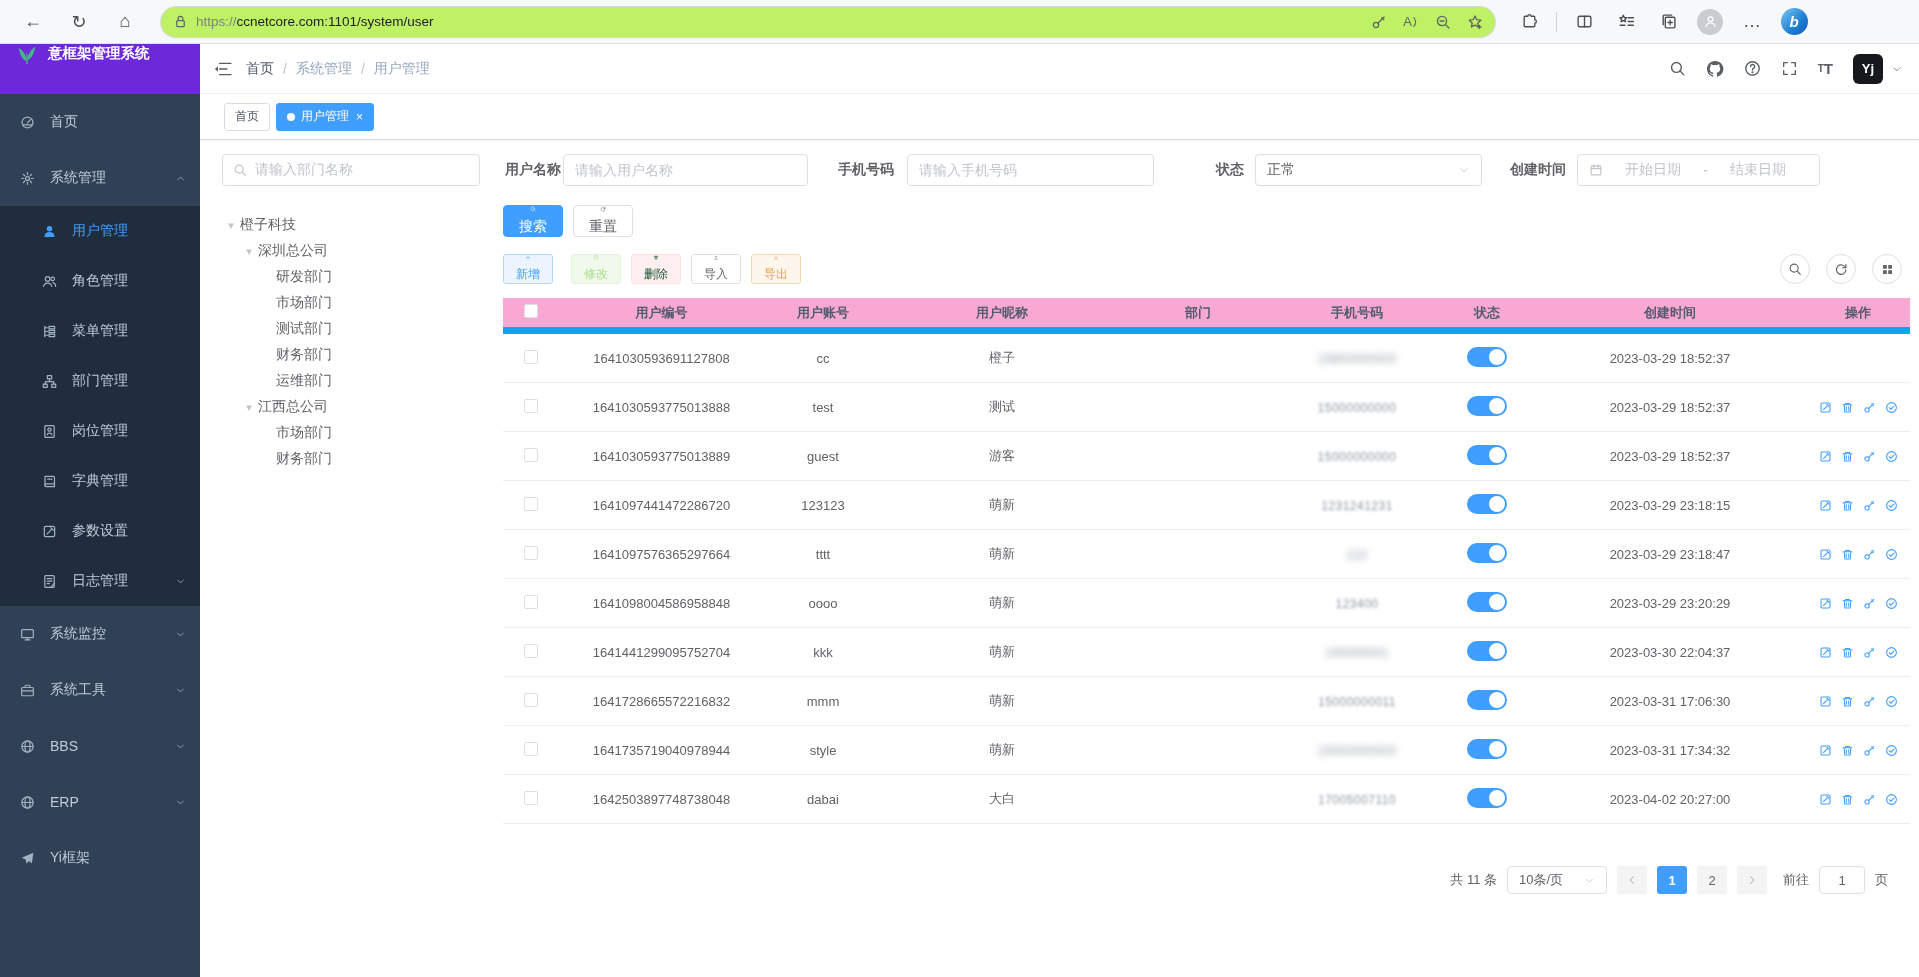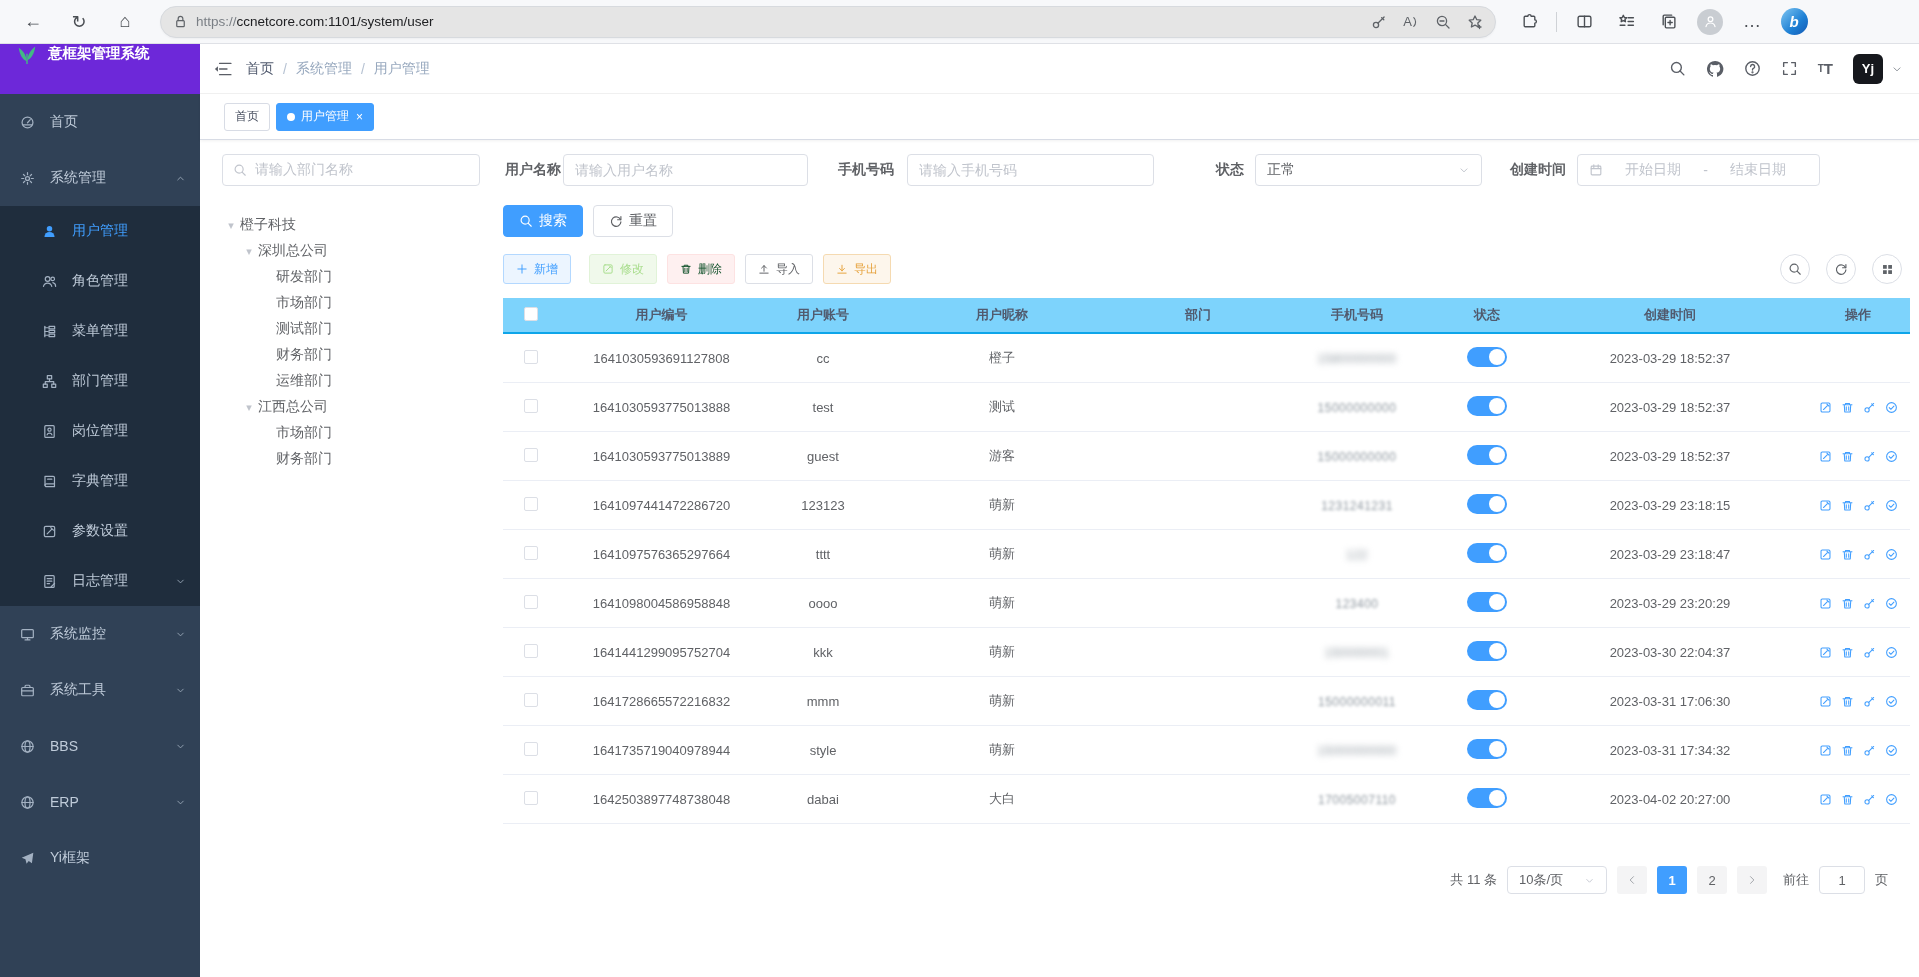--- a/index.html
+++ b/index.html
@@ -6,21 +6,21 @@
   html,body { width:1919px; height:977px; overflow:hidden;
     font-family:"Liberation Sans","DejaVu Sans",sans-serif; background:#fff; }
   svg { display:block; }
   .ic { stroke:currentColor; fill:none; stroke-width:1.3; stroke-linecap:round; stroke-linejoin:round; }
 
   
   .browser { height:44px; background:#f7f8fa; border-bottom:1px solid #dfe1e6;
     display:flex; align-items:center; padding:0 10px; }
   .b-btn { width:34px; height:34px; display:flex; align-items:center; justify-content:center;
     color:#4b4f54; font-size:18px; border-radius:6px; margin:0 6px; }
-  .url-pill { flex:0 0 1336px; height:32px; background:#e5e5e5; border:1px solid #d7dade;
+  .url-pill { flex:0 0 1336px; height:32px; background:#bef264; border:1px solid #d7dade;
     border-radius:16px; display:flex; align-items:center; padding:0 12px; margin:0 8px 0 12px;
     box-shadow:0 1px 2px rgba(0,0,0,.04); }
   .url-text { font-size:13.5px; color:#202124; margin-left:8px; flex:1; }
   .url-text .scheme { color:#7a7f85; }
   .pill-ic { color:#5f6368; margin-left:16px; display:flex; align-items:center; }
   .chrome-right { display:flex; align-items:center; margin-left:4px; }
   .chrome-right .b-btn { margin:0 4px; }
   .vdiv { width:1px; height:20px; background:#cfd2d6; margin:0 6px; }
   .avatar-b { width:26px; height:26px; border-radius:50%; background:#c9cdd2; color:#fff;
     display:flex; align-items:center; justify-content:center; }
@@ -86,39 +86,39 @@
   .inp input::placeholder { color:#c0c4cc; }
   .sel { justify-content:space-between; cursor:pointer; }
   .sel .val { font-size:14px; color:#606266; }
   .sel .sc { color:#c0c4cc; }
   .drange { width:243px; color:#c0c4cc; font-size:14px; display:flex; align-items:center; gap:0; }
   .drange .dph { flex:1; text-align:center; }
   .drange .cal { color:#c0c4cc; }
 
   .btn { height:32px; border-radius:4px; border:1px solid #dcdfe6; background:#fff; color:#606266;
     font-size:14px; font-family:inherit; display:inline-flex; align-items:center; gap:6px;
-    padding:0 15px; cursor:pointer; }
+    padding:0 15px; cursor:pointer;flex-direction:column; }
   .btn-primary { background:#409EFF; border-color:#409EFF; color:#fff; }
   .row2 { margin-top:19px; display:flex; gap:10px; }
   .toolbar { margin-top:17px; display:flex; gap:10px; align-items:center; }
   .btn-mini { height:30px; font-size:12px; padding:0 12px; border-radius:3px; }
   .b-add { background:#ecf5ff; border-color:#b3d8ff; color:#409EFF; }
   .b-edit { background:#f0f9eb; border-color:#e1f3d8; color:#a8dd8c;margin-left:8px; }
   .b-del { background:#fef0f0; border-color:#fde2e2; color:#14532d; }
   .b-exp { background:#fdf6ec; border-color:#f5dab1; color:#e6a23c; }
   .tool-circles { margin-left:auto; display:flex; gap:16px; margin-right:8px; }
   .circle-btn { width:30px; height:30px; border-radius:50%; border:1px solid #dcdfe6;
     display:flex; align-items:center; justify-content:center; color:#5f6368; background:#fff;
     cursor:pointer; }
 
   
   .table { margin-top:14px; width:100%; font-size:13px; color:#606266; }
   .tr { display:flex; align-items:center; border-bottom:1px solid #ebeef5; height:49px; }
-  .tr.head { background:#7dd3fc; color:#515a6e; font-weight:bold; height:36px;
-    border-bottom:2px solid #0ea5e9; }
+  .tr.head { background:#f9a8d4; color:#515a6e; font-weight:bold; height:36px;
+    border-bottom:7px solid #0ea5e9; }
   .td { text-align:center; flex-shrink:0; }
   .c0{width:56px;} .c1{width:205px;} .c2{width:118px;} .c3{width:240px;} .c4{width:152px;}
   .c5{width:166px;} .c6{width:94px;} .c7{width:272px;} .c8{width:104px;}
   .cbx { width:14px; height:14px; border:1px solid #dcdfe6; border-radius:2px; background:#fff;
     display:inline-block; cursor:pointer; }
   .blurred { filter:blur(3px); color:#8e979f; font-size:12px; letter-spacing:.5px; }
   .blurred.semi { filter:blur(1.6px); }
   .switch { width:40px; height:20px; background:#409EFF; border-radius:10px; position:relative;
     display:inline-block; cursor:pointer; }
   .switch::after { content:""; position:absolute; right:2px; top:2px; width:16px; height:16px;

